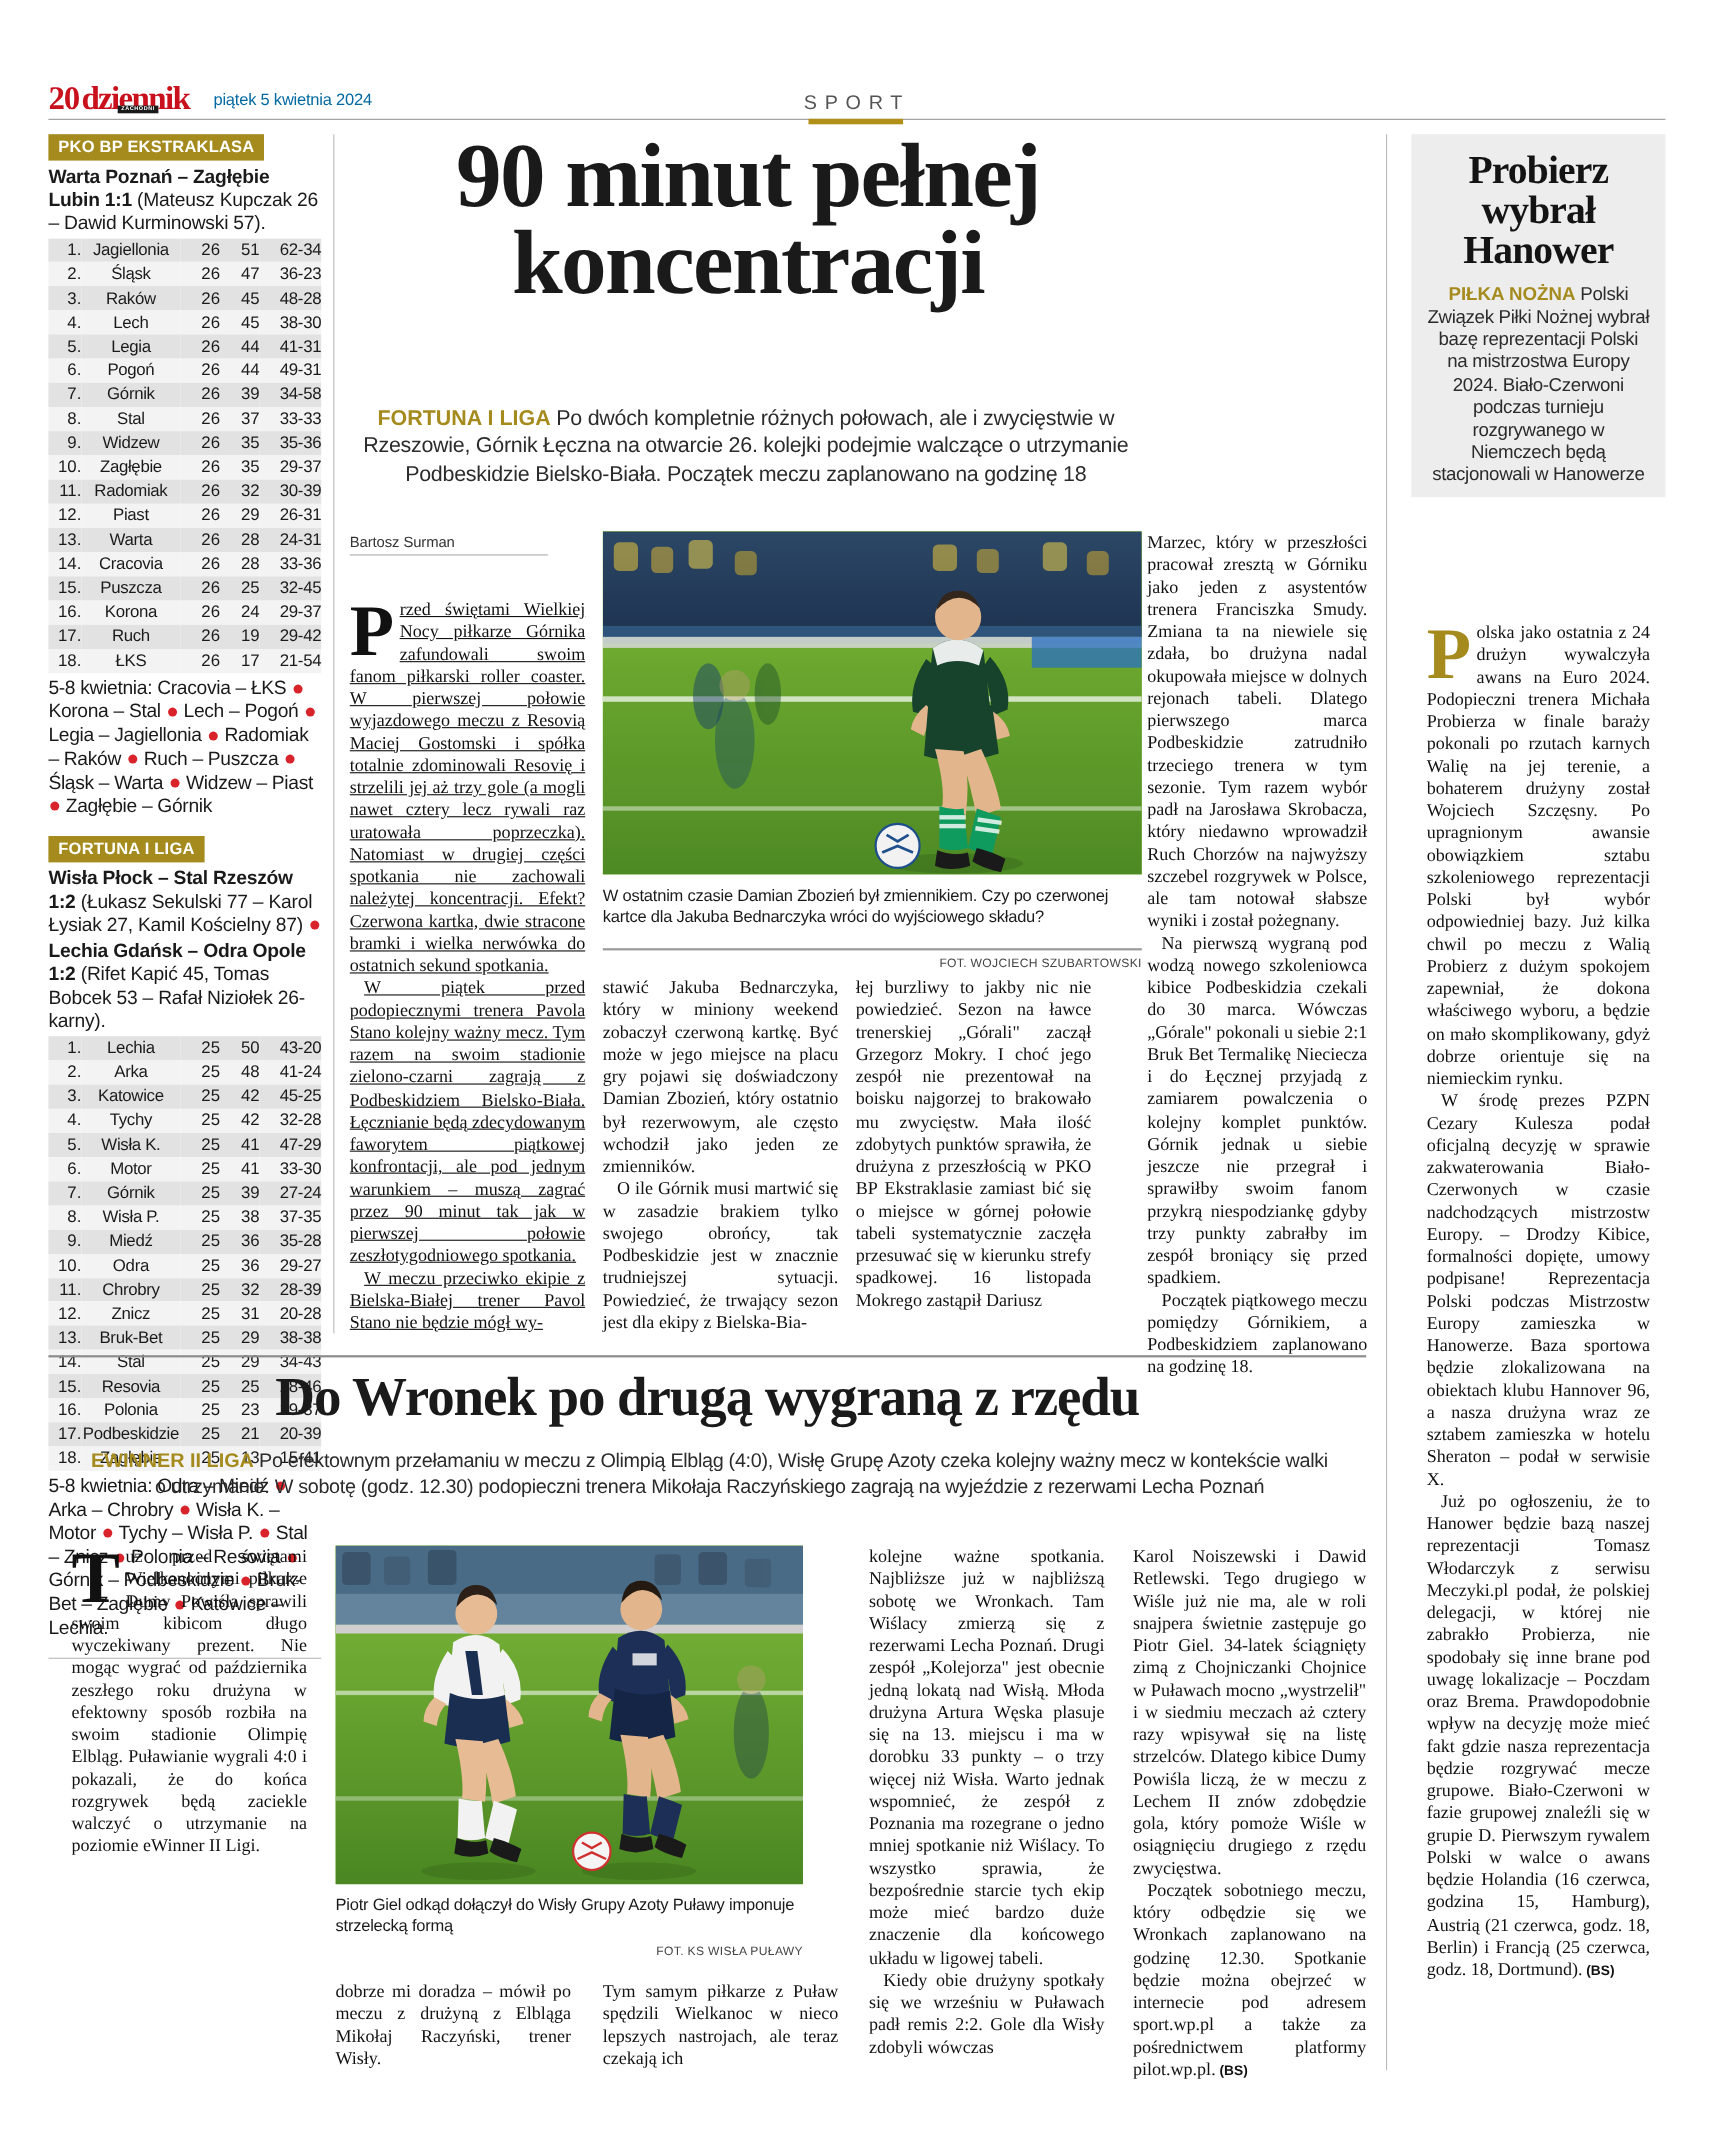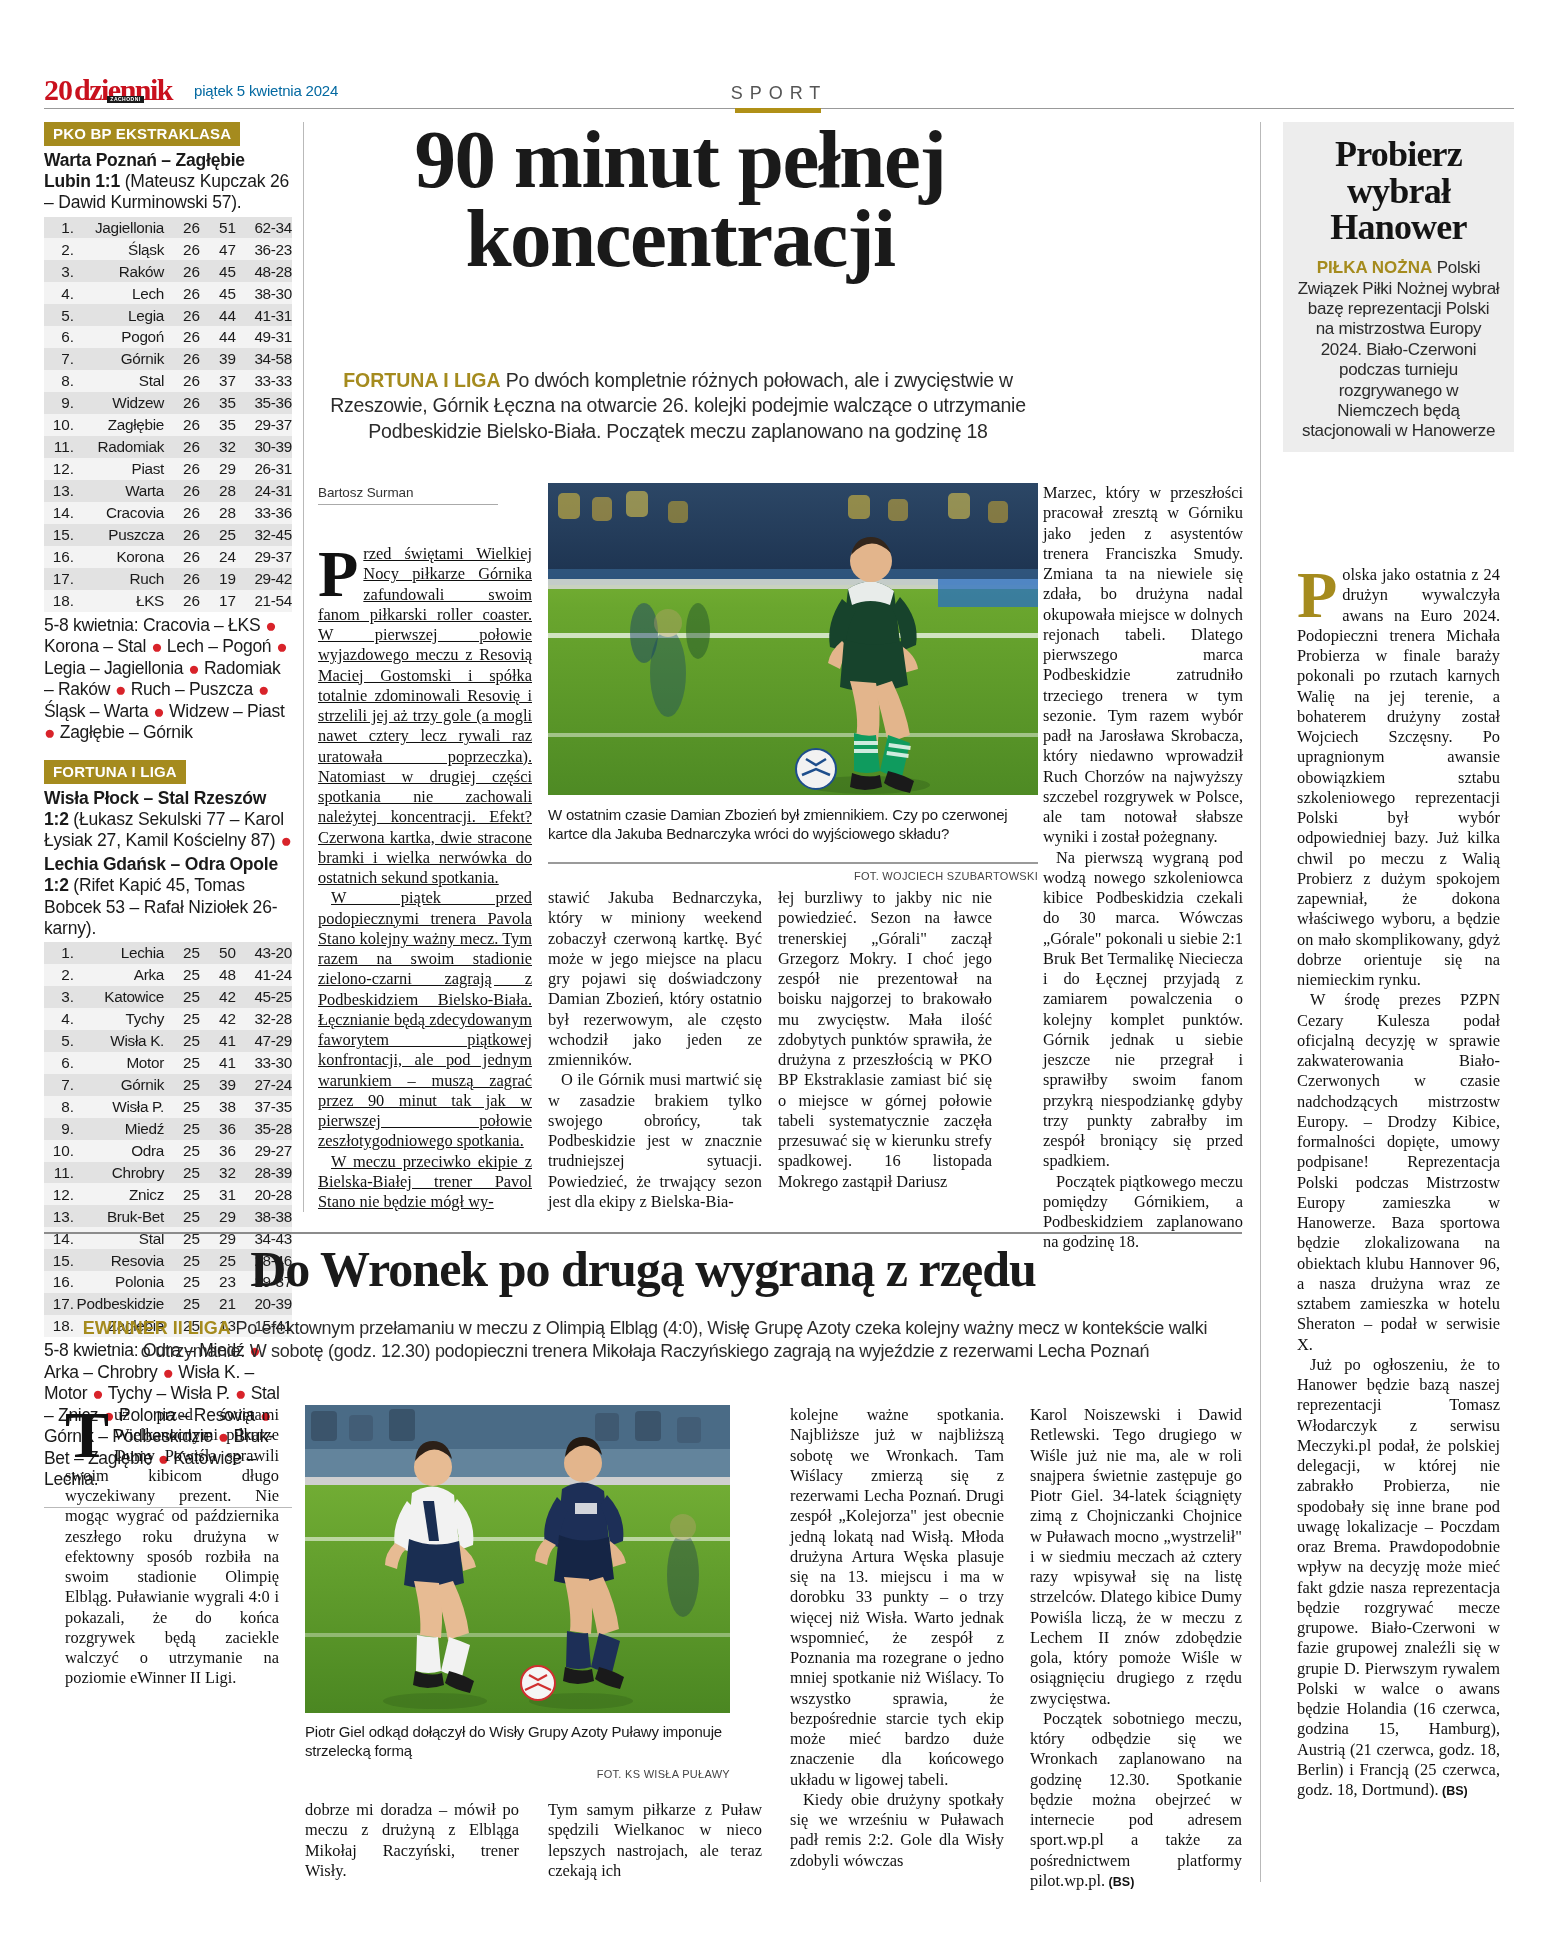--- a/index.html
+++ b/index.html
@@ -49,21 +49,21 @@
   }
   .rail-result { font-size: 17.5px; line-height: 1.21; margin-bottom: 3px; letter-spacing: -.2px; }
   .rail-result b { font-weight: 700; }
   .dot { color: #d8232a; font-size: 19px; line-height: 0; vertical-align: middle; }
 
   table.standings { width: 100%; border-collapse: collapse; font-size: 15.3px; margin: 2px 0 3px 0; }
   table.standings td { padding: 1.2px 0; line-height: 1.28; }
   table.standings tr:nth-child(odd) { background: #e2e2e2; }
   table.standings tr:nth-child(even) { background: #f3f3f3; }
   td.pos { width: 30px; text-align: right; padding-right: 5px; }
-  td.team { text-align: right; letter-spacing: -.3px; }
+  td.team { text-align: center; letter-spacing: -.3px; }
   td.pl { width: 36px; text-align: right; }
   td.pts { width: 36px; text-align: right; }
   td.gls { width: 56px; text-align: right; padding-right: 3px; letter-spacing: -.3px; }
 
   .rail-fixtures { font-size: 17.5px; line-height: 1.23; letter-spacing: -.3px; margin-top: 1px; }
   .rail-fixtures b { font-weight: 400; text-align: center; }
   .rail-sep { height: 1px; background: #b9b9b9; margin: 16px 0 10px 0; }
   .rail-gap { height: 16px; }
 
   

